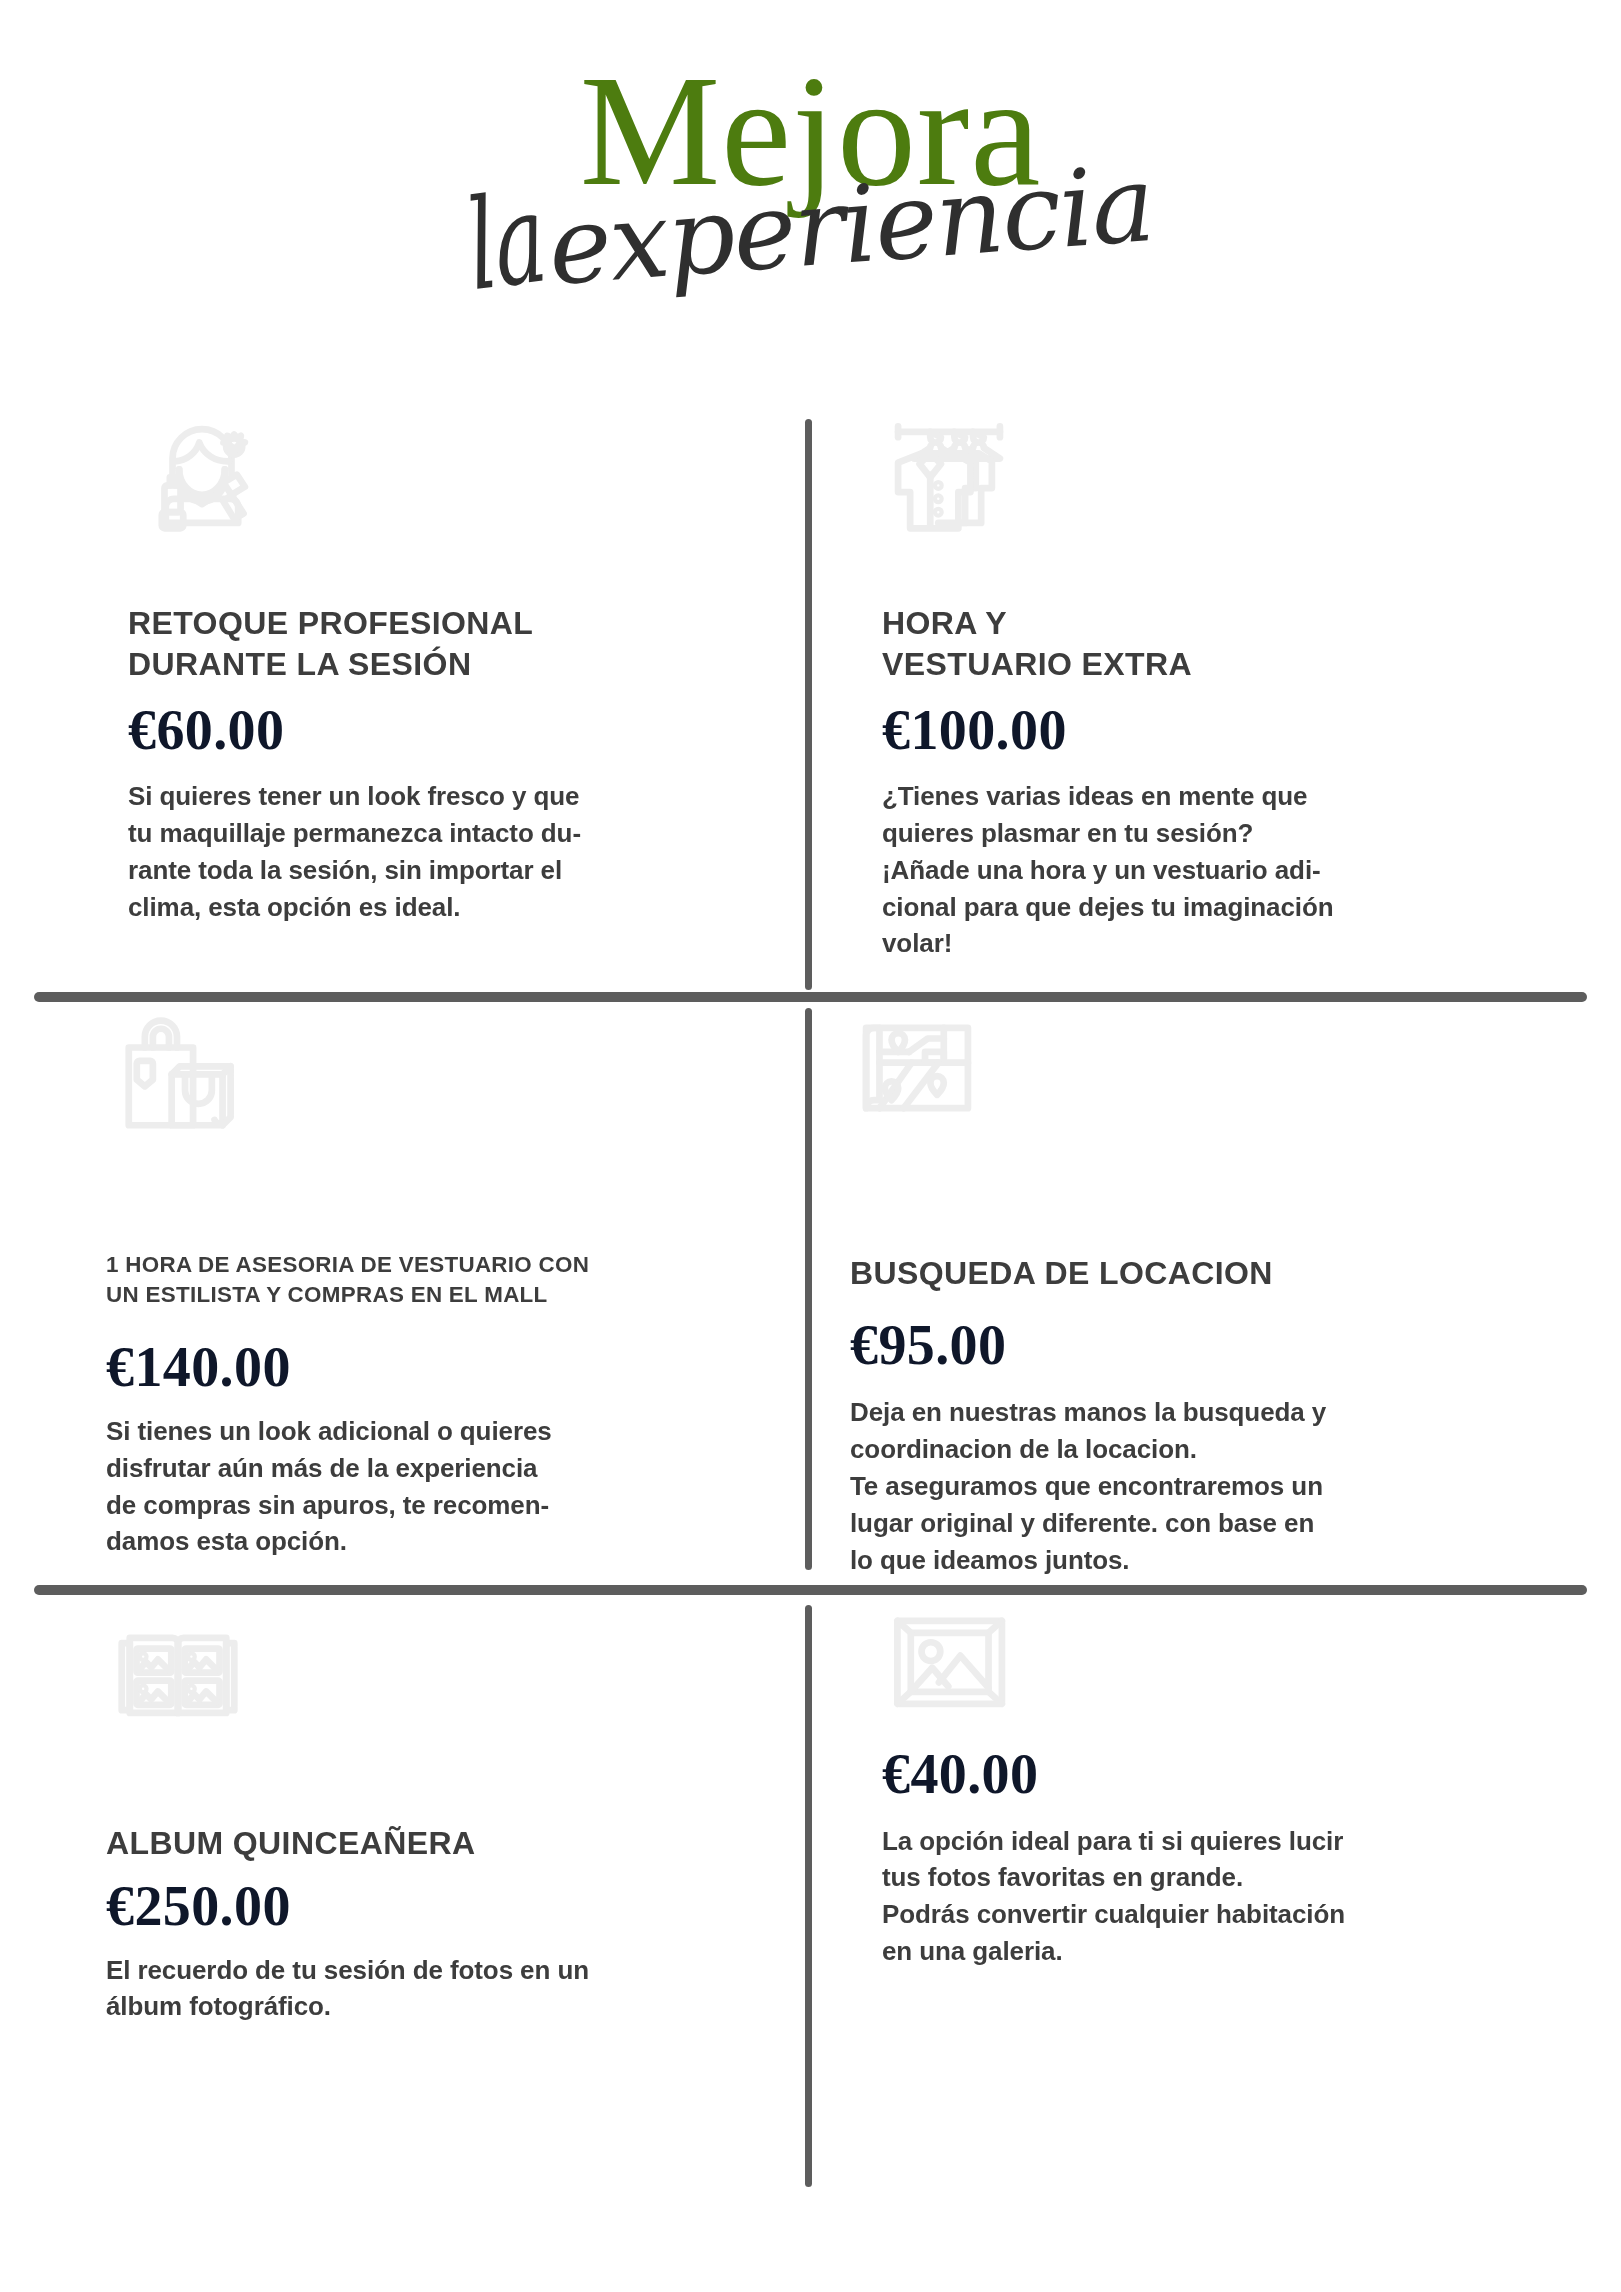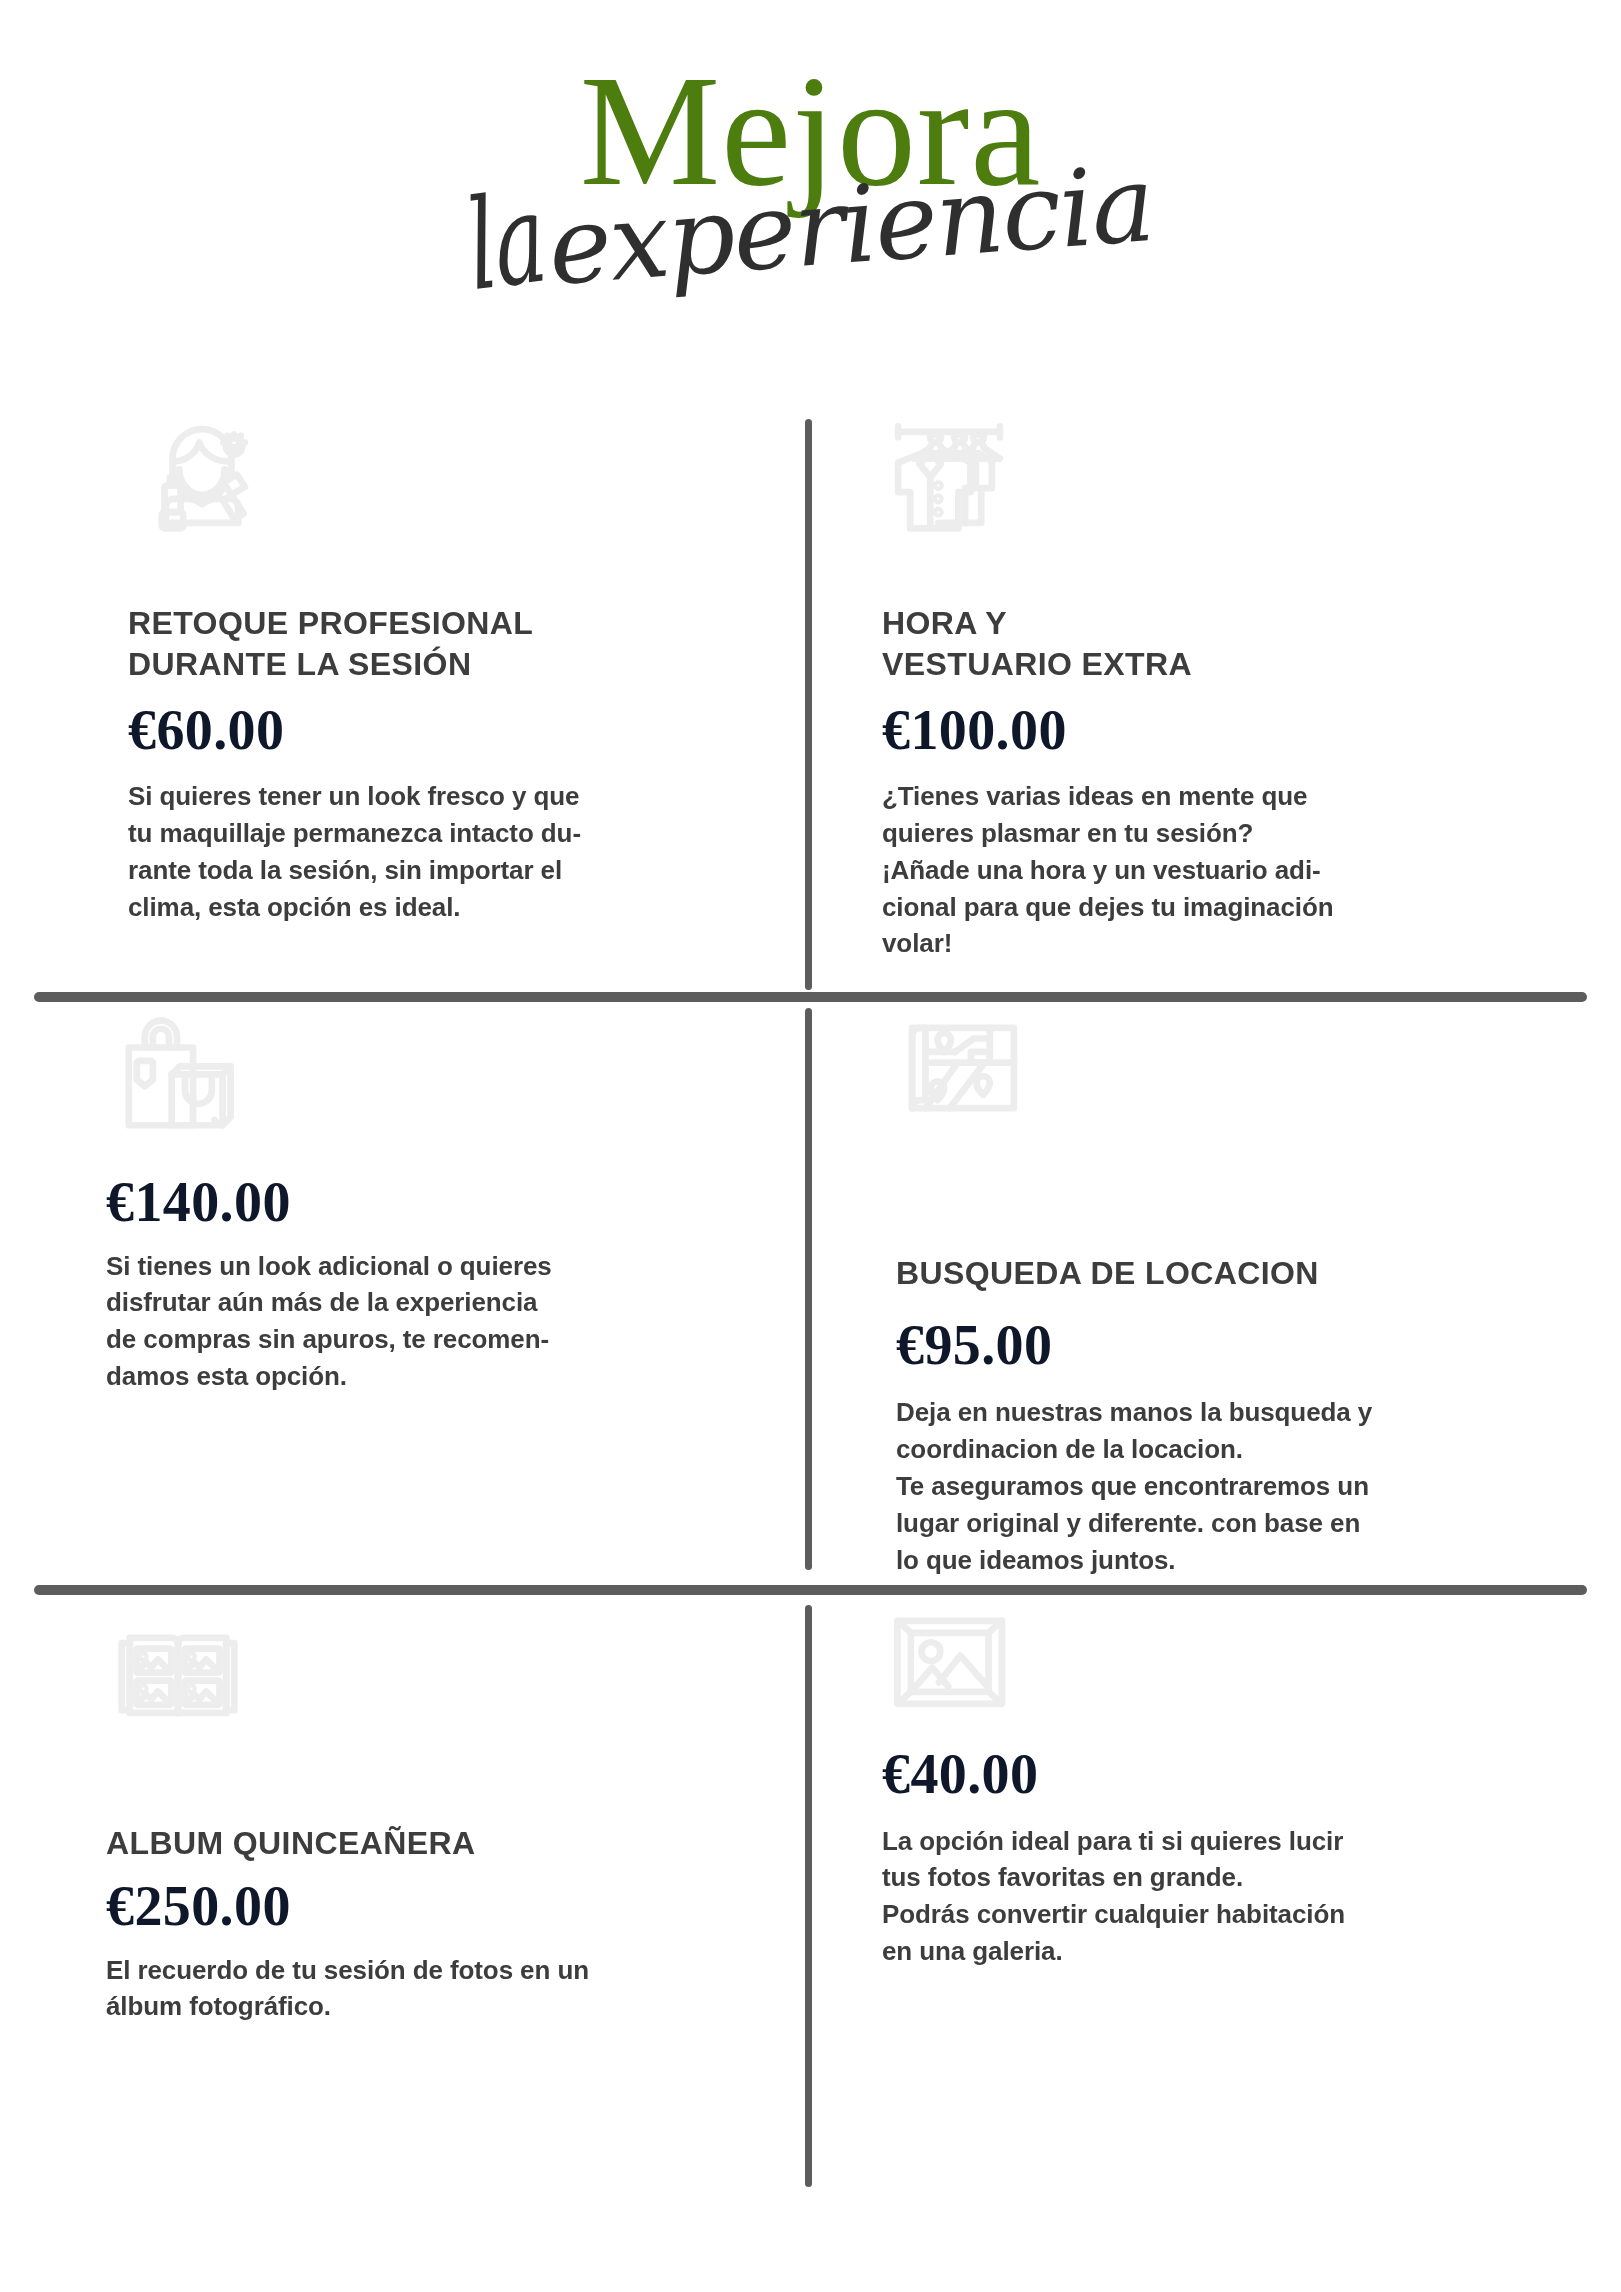--- a/index.html
+++ b/index.html
@@ -142,21 +142,21 @@
     line-height: 1.42;
     color: #3d3d3d;
     white-space: pre-line;
     letter-spacing: -0.1px;
   }
 
   
   #card-retoque   { left: 128px; top: 405px;  width: 627px; }
   #card-hora      { left: 882px; top: 405px;  width: 663px; }
   #card-asesoria  { left: 106px; top: 1010px; width: 627px; }
-  #card-busqueda  { left: 896px; top: 1001px; width: 663px; }
+  #card-busqueda  { left: 850px; top: 1001px; width: 663px; }
   #card-album     { left: 106px; top: 1603px; width: 627px; }
   #card-canvas    { left: 882px; top: 1594px; width: 663px; }
 
   #card-retoque  .card-icon { margin-left: 7.2px; }
   #card-retoque  .card-title { margin-top: 64px; }
   #card-retoque  .card-price { margin-top: 12.5px; }
   #card-retoque  .card-desc  { margin-top: 14.3px; }
 
   #card-hora .card-icon { margin-left: 0px; }
   #card-hora .card-title { margin-top: 64px; }
@@ -265,20 +265,22 @@
           <path d="M26 28 v-8 a12 12 0 0 1 24 0 v8"></path>
           <path d="M32 28 v-8 a6 6 0 0 1 12 0 v8"></path>
           <path d="M22 38 h8 a2 2 0 0 1 2 2 v12 l-6 5 l-6 -5 v-12 a2 2 0 0 1 2 -2z"></path>
           <path d="M46 48 h38 v38 h-38z"></path>
           <path d="M84 48 l6 -6 v38 l-6 6"></path>
           <path d="M46 48 l6 -6 h38"></path>
           <path d="M56 48 v12 a10 10 0 0 0 20 0 v-12"></path>
           <path d="M78 82 a4 4 0 0 0 6 2"></path>
         </svg>
       </span>
+      <div class="card-title small">1 HORA DE ASESORIA DE VESTUARIO CON
+UN ESTILISTA Y COMPRAS EN EL MALL</div>
       <div class="card-price">€140.00</div>
       <div class="card-desc">Si tienes un look adicional o quieres
 disfrutar aún más de la experiencia
 de compras sin apuros, te recomen-
 damos esta opción.</div>
     </div>
 
     <div class="card" id="card-busqueda">
       <span class="card-icon">
         <svg width="134" height="134" viewBox="0 0 100 100">

